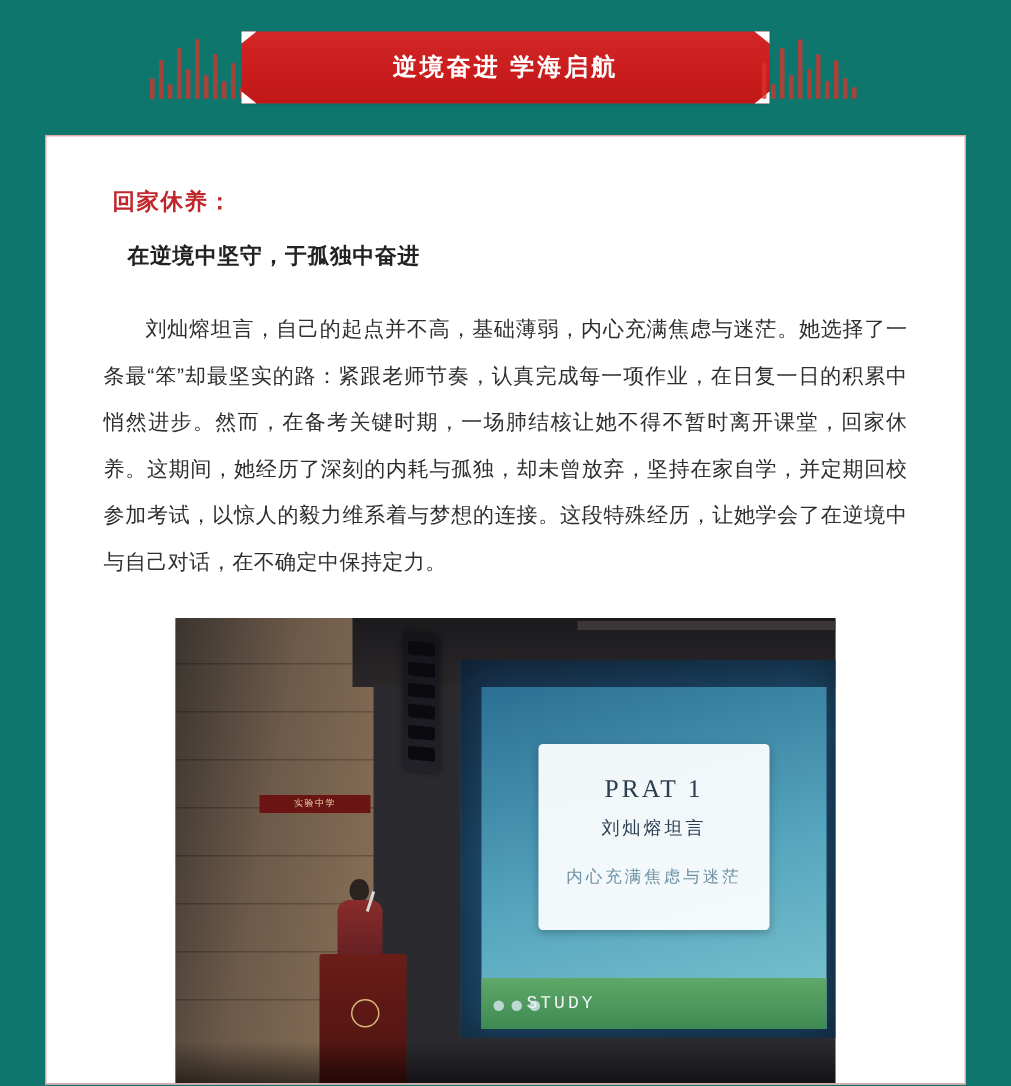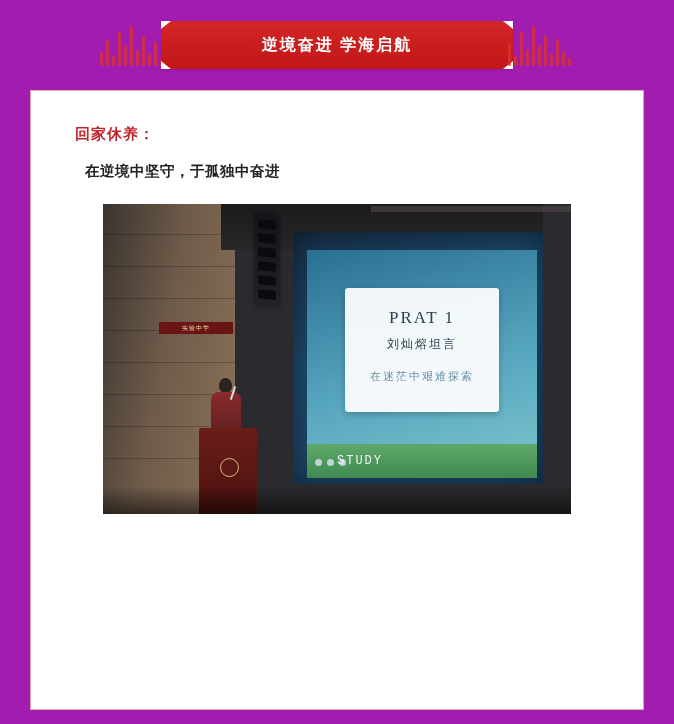--- a/index.html
+++ b/index.html
@@ -11,21 +11,21 @@
     height: 724px;
     background: #ffffff;
     font-family: "Liberation Sans", sans-serif;
     overflow: hidden;
   }
 
   .page {
     position: relative;
     width: 674px;
     height: 724px;
-    background: #a21caf;
+    background: #0f766e;
     box-sizing: border-box;
   }
 
   
   .banner {
     position: relative;
     height: 90px;
     display: flex;
     align-items: center;
     justify-content: center;
@@ -142,21 +142,20 @@
   }
 
   
   .photo-wrap {
     margin: 0 auto;
     width: 440px;
     height: 310px;
     position: relative;
     overflow: hidden;
     background: #2b2a2e;
-    padding-left: 28px;
   }
   .photo {
     position: absolute;
     inset: 0;
   }
   
   .wall-left {
     position: absolute;
     left: 0; top: 0;
     width: 132px; height: 310px;
@@ -361,20 +360,21 @@
 
   <div class="card">
 
     <div class="section-label">回家休养：</div>
 
     <div class="subtitle-row">
       <div class="subtitle-bar"></div>
       <div class="subtitle-text">在逆境中坚守，于孤独中奋进</div>
     </div>
 
+    <p class="body-text">刘灿熔坦言，自己的起点并不高，基础薄弱，内心充满焦虑与迷茫。她选择了一条最“笨”却最坚实的路：紧跟老师节奏，认真完成每一项作业，在日复一日的积累中悄然进步。然而，在备考关键时期，一场肺结核让她不得不暂时离开课堂，回家休养。这期间，她经历了深刻的内耗与孤独，却未曾放弃，坚持在家自学，并定期回校参加考试，以惊人的毅力维系着与梦想的连接。这段特殊经历，让她学会了在逆境中与自己对话，在不确定中保持定力。</p>
 
     <div class="photo-wrap">
       <div class="photo">
         <div class="wall-left">
           <div class="wall-slats">
             <i style="top:30px;"></i>
               <i style="top:62px;"></i>
               <i style="top:94px;"></i>
             <i style="top:126px;"></i>
               <i style="top:158px;"></i>
@@ -394,21 +394,21 @@
             <i style="top:62px;"></i>
             <i style="top:76px;"></i>
         </div>
 
         <div class="screen">
           <div class="screen-inner">
             <div class="grass"></div>
             <div class="slide-card">
               <div class="slide-title">PRAT 1</div>
               <div class="slide-sub">刘灿熔坦言</div>
-              <div class="slide-sub2">在迷茫中艰难探索</div>
+              <div class="slide-sub2">内心充满焦虑与迷茫</div>
             </div>
             <div class="slide-dots">
               <i></i>
                 <i></i>
                 <i></i>
             </div>
             <div class="slide-foot">STUDY</div>
           </div>
         </div>
 

